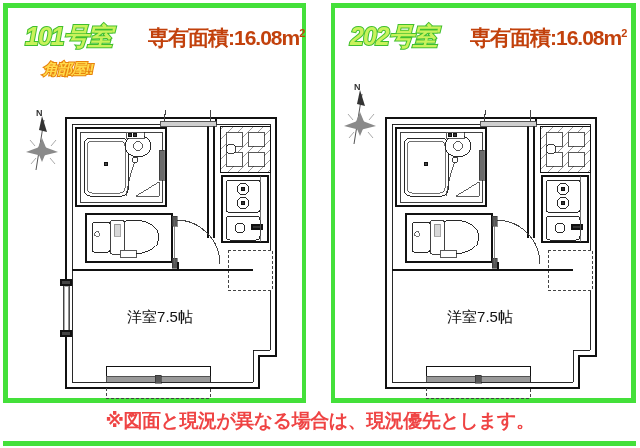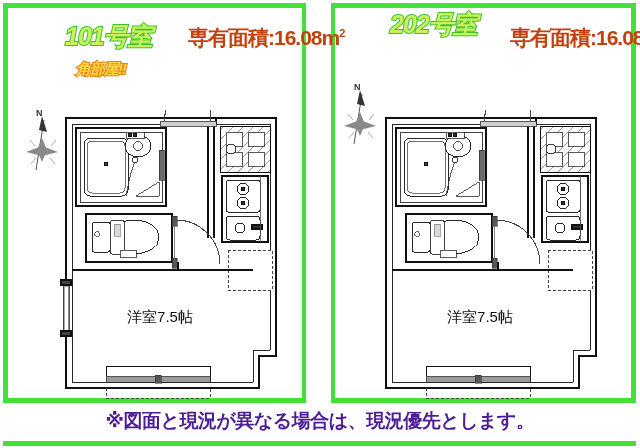--- a/index.html
+++ b/index.html
@@ -6,55 +6,55 @@
   body{width:640px;height:448px;font-family:"Liberation Sans","DejaVu Sans",sans-serif;overflow:hidden;}
   .page{position:relative;width:640px;height:448px;background:#fff;}
 
   
   .frame{position:absolute;box-sizing:border-box;border:5px solid #44e03a;}
   .frame-left{left:3px;top:3px;width:303px;height:400px;border-right-width:4px;}
   .frame-right{left:331px;top:3px;width:305px;height:400px;border-left-width:4px;}
   .bottombar{position:absolute;left:3px;top:441px;width:633px;height:5px;background:#44e03a;}
 
   
-  .hdr{position:absolute;white-space:nowrap;margin-left:40px;}
+  .hdr{position:absolute;white-space:nowrap;}
   .room-no{font-size:25px;font-weight:bold;font-style:italic;color:#c9f25c;
            -webkit-text-stroke:2px #3fbf2e;paint-order:stroke fill;letter-spacing:-1px;}
   .area-txt{font-size:21px;font-weight:bold;color:#c2410c;letter-spacing:-1px;}
   .area-txt .sup{font-size:11px;vertical-align:super;}
   .corner-badge{font-size:15px;font-weight:bold;font-style:italic;color:#ffd94a;
                 -webkit-text-stroke:2px #e8820c;paint-order:stroke fill;letter-spacing:-1px;}
 
   
   .compass{position:absolute;width:46px;height:70px;}
   .compass .nlab{position:absolute;left:14px;top:0;font-size:9px;color:#333;font-weight:bold;}
 
   
   .plan{position:absolute;}
 
   
   .note{position:absolute;left:0;top:408px;width:640px;text-align:center;
-        font-size:19px;font-weight:bold;color:#4c1d95;letter-spacing:-0.5px;}
+        font-size:19px;font-weight:bold;color:#ef4444;letter-spacing:-0.5px;}
 </style>
 </head>
 <body>
 
 <div class="page">
 
   <div class="frame frame-left"></div>
   <div class="frame frame-right"></div>
   <div class="bottombar"></div>
 
   <div class="hdr room-no" style="left:25px;top:20px;">101号室</div>
 
   <div class="hdr area-txt" style="left:148px;top:24px;">
     <span>専有面積:16.08</span><span>m</span><span class="sup">2</span>
   </div>
 
-  <div class="hdr corner-badge" style="left:36px;top:60px;text-align:center;">角部屋!!</div>
+  <div class="hdr corner-badge" style="left:43px;top:60px;text-align:center;">角部屋!!</div>
 
   <div class="compass" style="left:22px;top:108px;">
     <span class="nlab">N</span>
     <svg width="46" height="70" viewBox="0 0 46 70">
       <line x1="22" y1="12" x2="14" y2="62" stroke="#555" stroke-width="1"></line>
       <polygon points="20,8 25,24 17,22" fill="#333"></polygon>
       <polygon points="20,30 25,42 20,54 15,42" fill="#8a8a8a"></polygon>
       <polygon points="4,44 20,38 36,44 20,48" fill="#8a8a8a"></polygon>
       <line x1="8" y1="32" x2="13" y2="38" stroke="#aaa" stroke-width="1"></line>
       <line x1="34" y1="32" x2="29" y2="38" stroke="#aaa" stroke-width="1"></line>
@@ -150,21 +150,21 @@
         <rect x="3" y="172" width="6" height="52" fill="#c9c9c9" stroke="#222" stroke-width="0.8"></rect>
         <rect x="4" y="176" width="4" height="44" fill="#fff" stroke="#555" stroke-width="0.5"></rect>
         <rect x="1" y="170" width="10" height="5" fill="#444"></rect>
         <rect x="1" y="221" width="10" height="5" fill="#444"></rect>
       </g>
     </g>
 
     <text x="100" y="212" font-family="Liberation Sans, sans-serif" font-size="15" fill="#111" text-anchor="middle">洋室7.5帖</text>
   </svg>
 
-  <div class="hdr room-no" style="left:350px;top:8px;">202号室</div>
+  <div class="hdr room-no" style="left:350px;top:20px;">202号室</div>
 
   <div class="hdr area-txt" style="left:470px;top:24px;">
     <span>専有面積:16.08</span><span>m</span><span class="sup">2</span>
   </div>
 
   <div class="compass" style="left:340px;top:82px;">
     <span class="nlab">N</span>
     <svg width="46" height="70" viewBox="0 0 46 70">
       <line x1="22" y1="12" x2="14" y2="62" stroke="#555" stroke-width="1"></line>
       <polygon points="20,8 25,24 17,22" fill="#333"></polygon>

